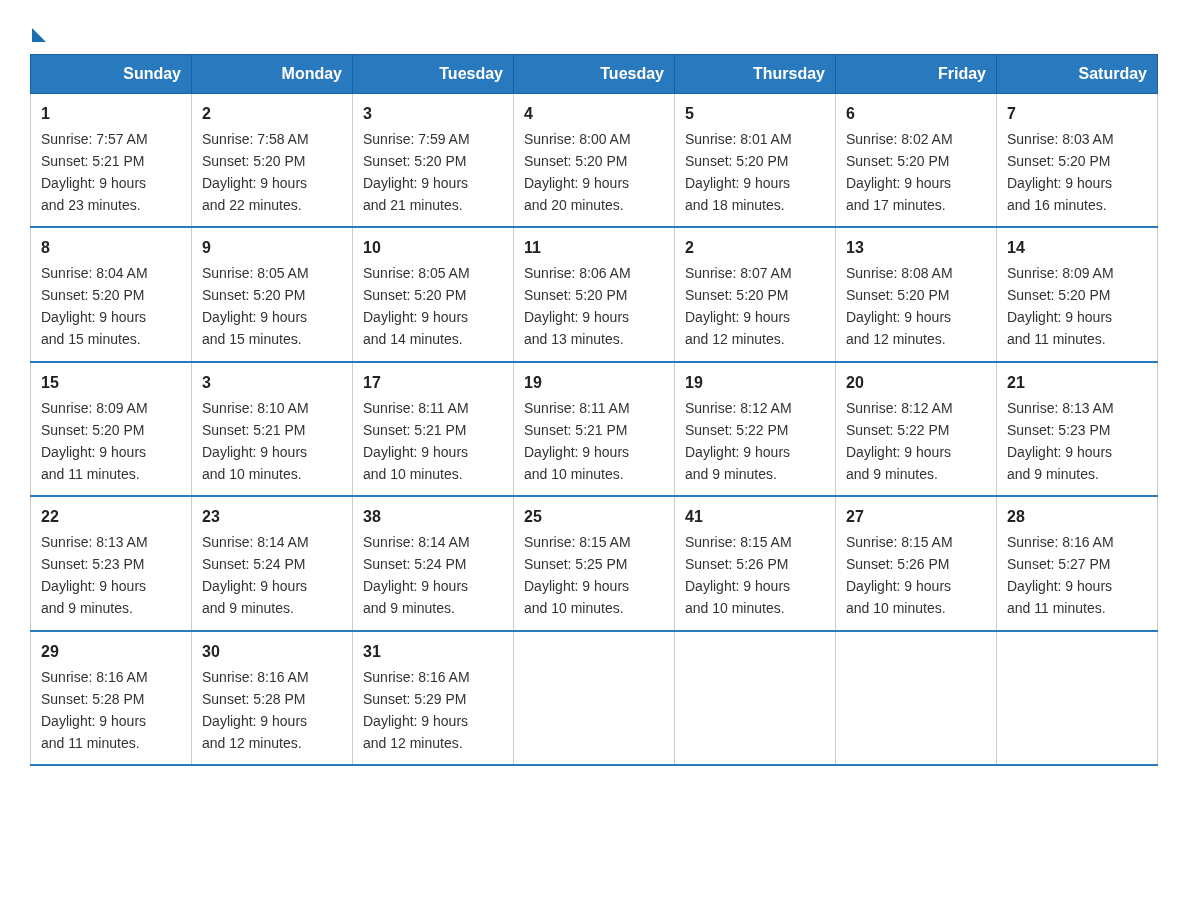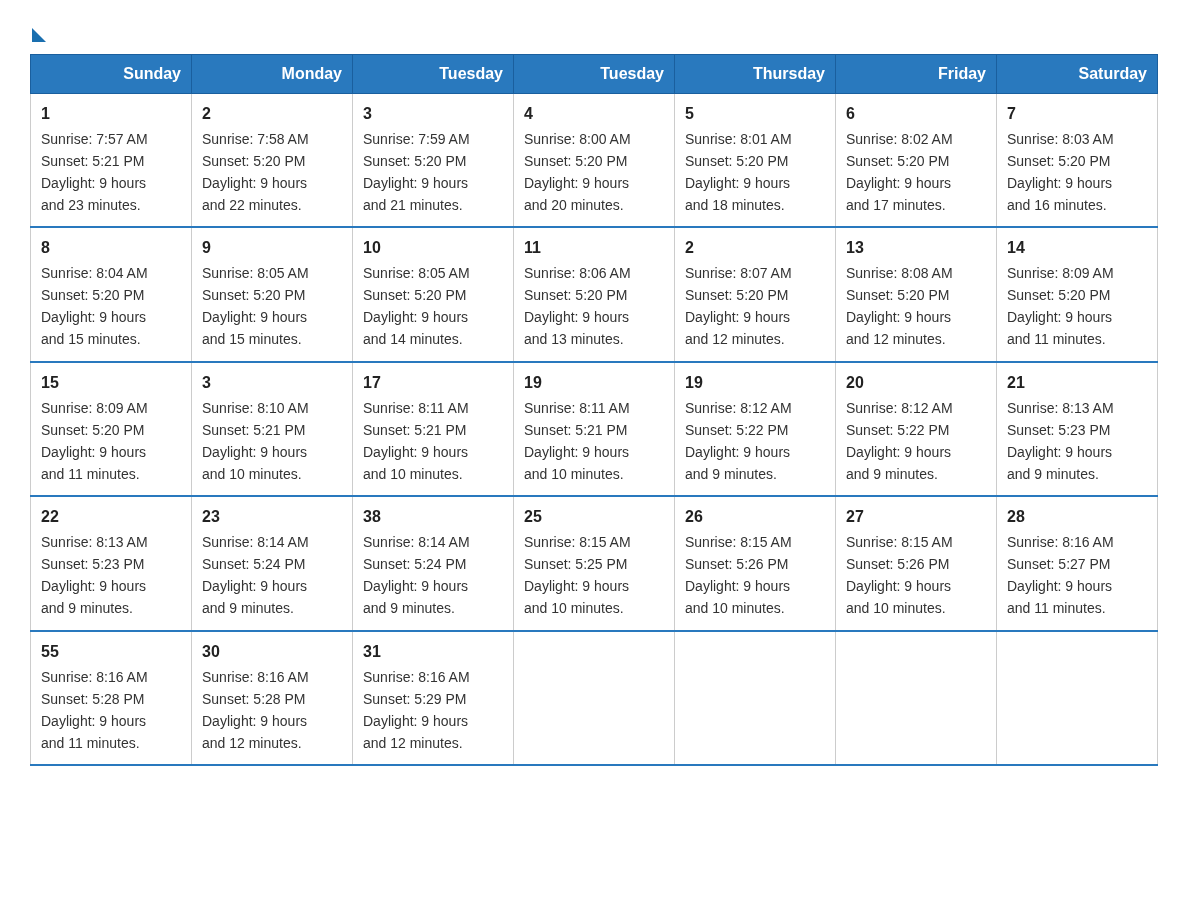--- a/index.html
+++ b/index.html
@@ -163,26 +163,26 @@
         <td><span class="day-number">19</span><span class="day-info">Sunrise: 8:11 AM<br>Sunset: 5:21 PM<br>Daylight: 9 hours<br>and 10 minutes.</span></td>
         <td><span class="day-number">19</span><span class="day-info">Sunrise: 8:12 AM<br>Sunset: 5:22 PM<br>Daylight: 9 hours<br>and 9 minutes.</span></td>
         <td><span class="day-number">20</span><span class="day-info">Sunrise: 8:12 AM<br>Sunset: 5:22 PM<br>Daylight: 9 hours<br>and 9 minutes.</span></td>
         <td><span class="day-number">21</span><span class="day-info">Sunrise: 8:13 AM<br>Sunset: 5:23 PM<br>Daylight: 9 hours<br>and 9 minutes.</span></td>
       </tr>
       <tr>
         <td><span class="day-number">22</span><span class="day-info">Sunrise: 8:13 AM<br>Sunset: 5:23 PM<br>Daylight: 9 hours<br>and 9 minutes.</span></td>
         <td><span class="day-number">23</span><span class="day-info">Sunrise: 8:14 AM<br>Sunset: 5:24 PM<br>Daylight: 9 hours<br>and 9 minutes.</span></td>
         <td><span class="day-number">38</span><span class="day-info">Sunrise: 8:14 AM<br>Sunset: 5:24 PM<br>Daylight: 9 hours<br>and 9 minutes.</span></td>
         <td><span class="day-number">25</span><span class="day-info">Sunrise: 8:15 AM<br>Sunset: 5:25 PM<br>Daylight: 9 hours<br>and 10 minutes.</span></td>
-        <td><span class="day-number">26</span><span class="day-info">Sunrise: 8:15 AM<br>Sunset: 5:26 PM<br>Daylight: 9 hours<br>and 10 minutes.</span></td>
+        <td><span class="day-number">41</span><span class="day-info">Sunrise: 8:15 AM<br>Sunset: 5:26 PM<br>Daylight: 9 hours<br>and 10 minutes.</span></td>
         <td><span class="day-number">27</span><span class="day-info">Sunrise: 8:15 AM<br>Sunset: 5:26 PM<br>Daylight: 9 hours<br>and 10 minutes.</span></td>
         <td><span class="day-number">28</span><span class="day-info">Sunrise: 8:16 AM<br>Sunset: 5:27 PM<br>Daylight: 9 hours<br>and 11 minutes.</span></td>
       </tr>
       <tr>
-        <td><span class="day-number">55</span><span class="day-info">Sunrise: 8:16 AM<br>Sunset: 5:28 PM<br>Daylight: 9 hours<br>and 11 minutes.</span></td>
+        <td><span class="day-number">29</span><span class="day-info">Sunrise: 8:16 AM<br>Sunset: 5:28 PM<br>Daylight: 9 hours<br>and 11 minutes.</span></td>
         <td><span class="day-number">30</span><span class="day-info">Sunrise: 8:16 AM<br>Sunset: 5:28 PM<br>Daylight: 9 hours<br>and 12 minutes.</span></td>
         <td><span class="day-number">31</span><span class="day-info">Sunrise: 8:16 AM<br>Sunset: 5:29 PM<br>Daylight: 9 hours<br>and 12 minutes.</span></td>
         <td class="empty-cell"></td>
         <td class="empty-cell"></td>
         <td class="empty-cell"></td>
         <td class="empty-cell"></td>
       </tr>
     </tbody>
 </table>
 

